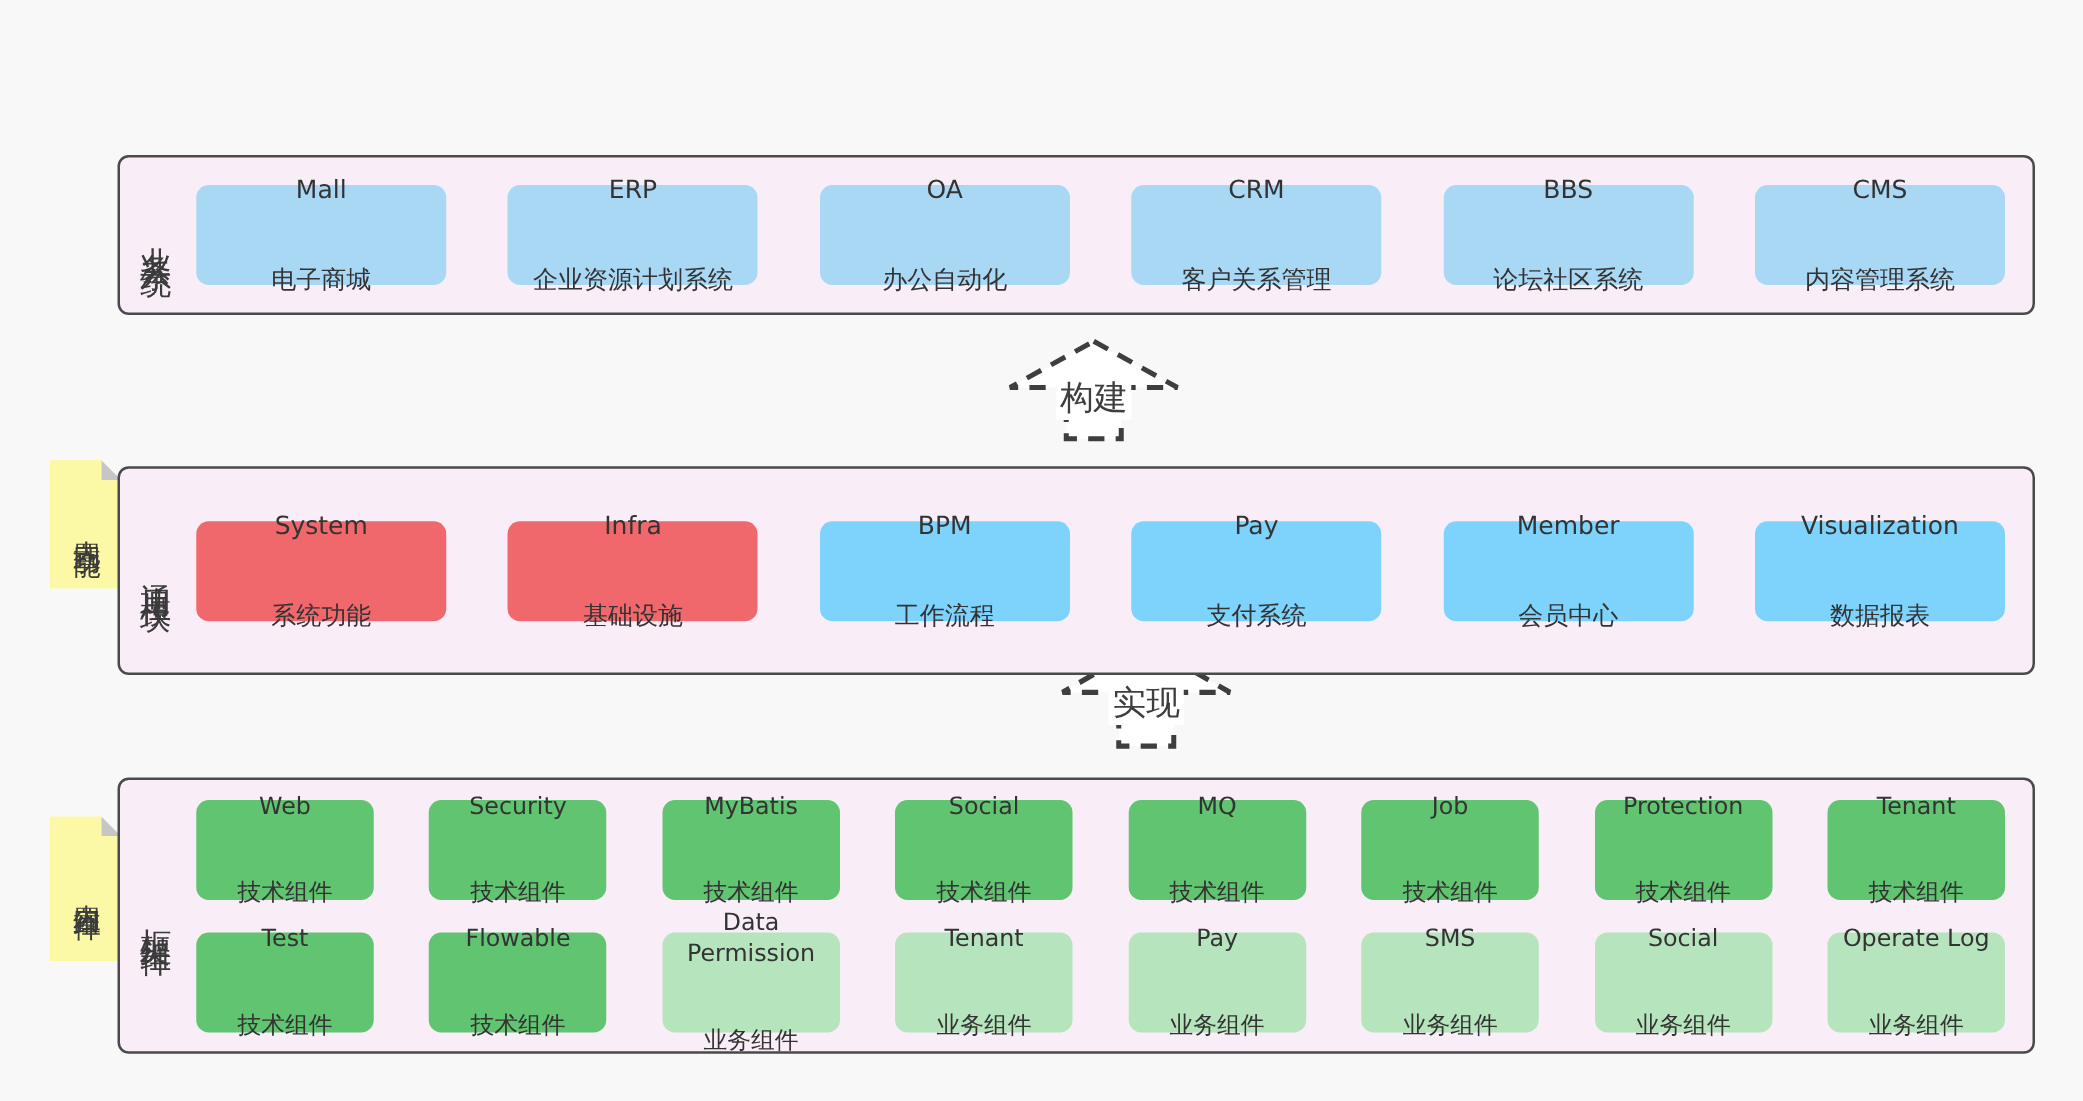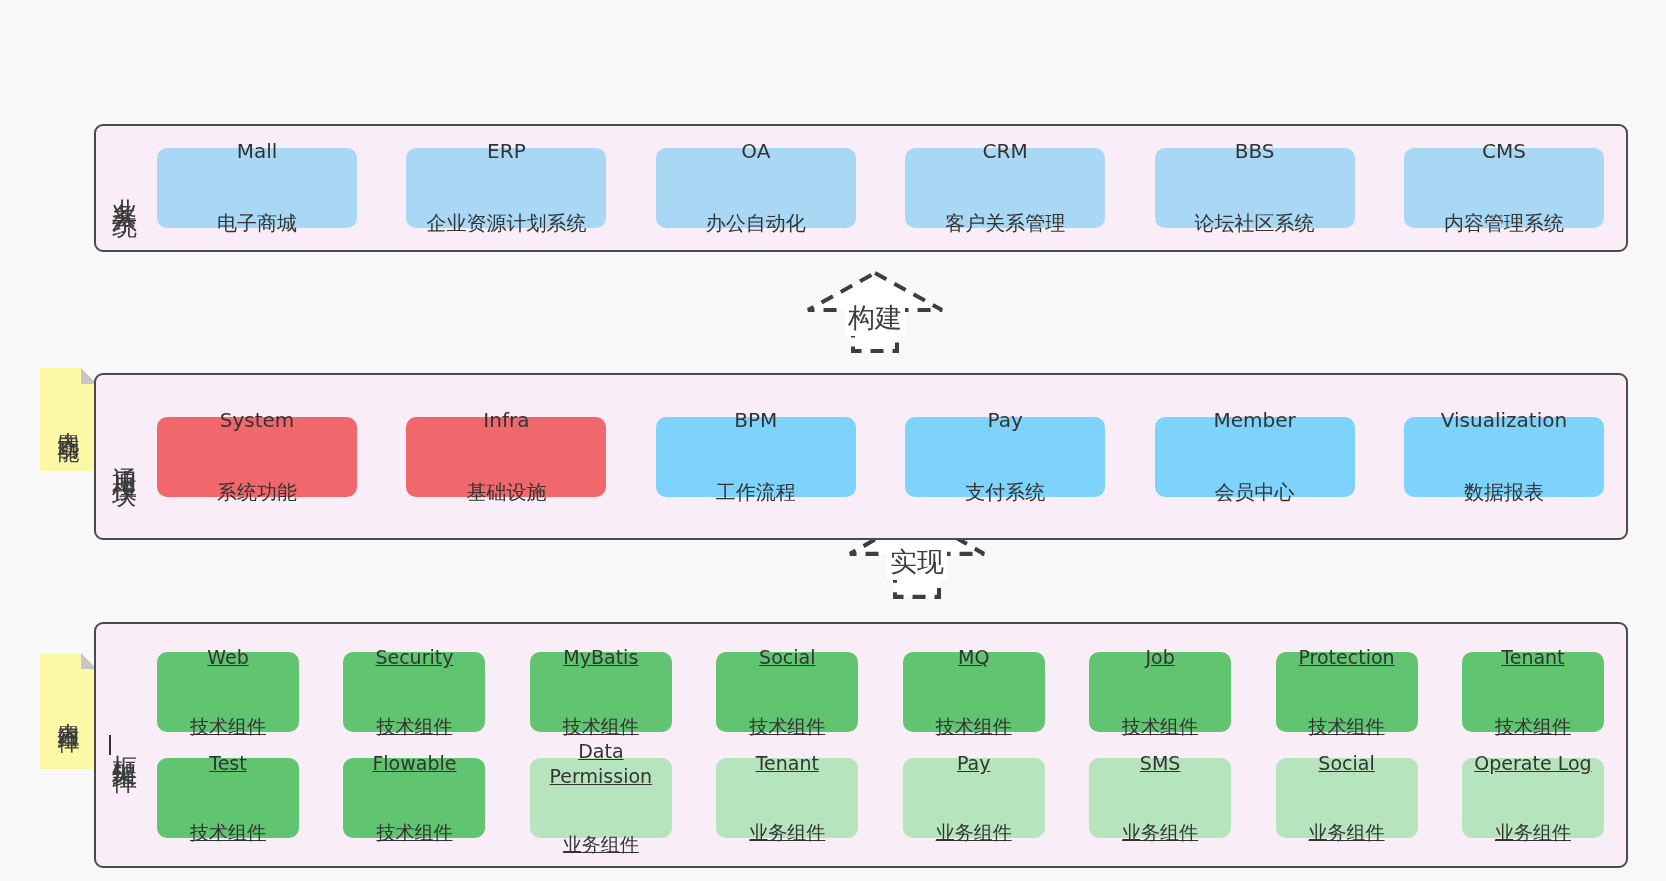--- a/index.html
+++ b/index.html
@@ -21,21 +21,21 @@
     background:#f9eef8;
     border:2px solid #4a4a4a;
     border-radius:9px;
     display:flex;
     align-items:center;
     box-sizing:border-box;
     z-index:2;
   }
   .layer-top{top:124px;height:128px;}
   .layer-mid{top:373px;height:167px;}
-  .layer-bottom{top:622px;height:246px;text-decoration:underline;}
+  .layer-bottom{top:622px;height:221px;}
 
   .layer-label{
     writing-mode:vertical-rl;
     text-orientation:upright;
     font-size:25px;
     line-height:1;
     letter-spacing:5px;
     color:#3b3b3b;
     margin:0 12px 0 16px;
     flex:none;

